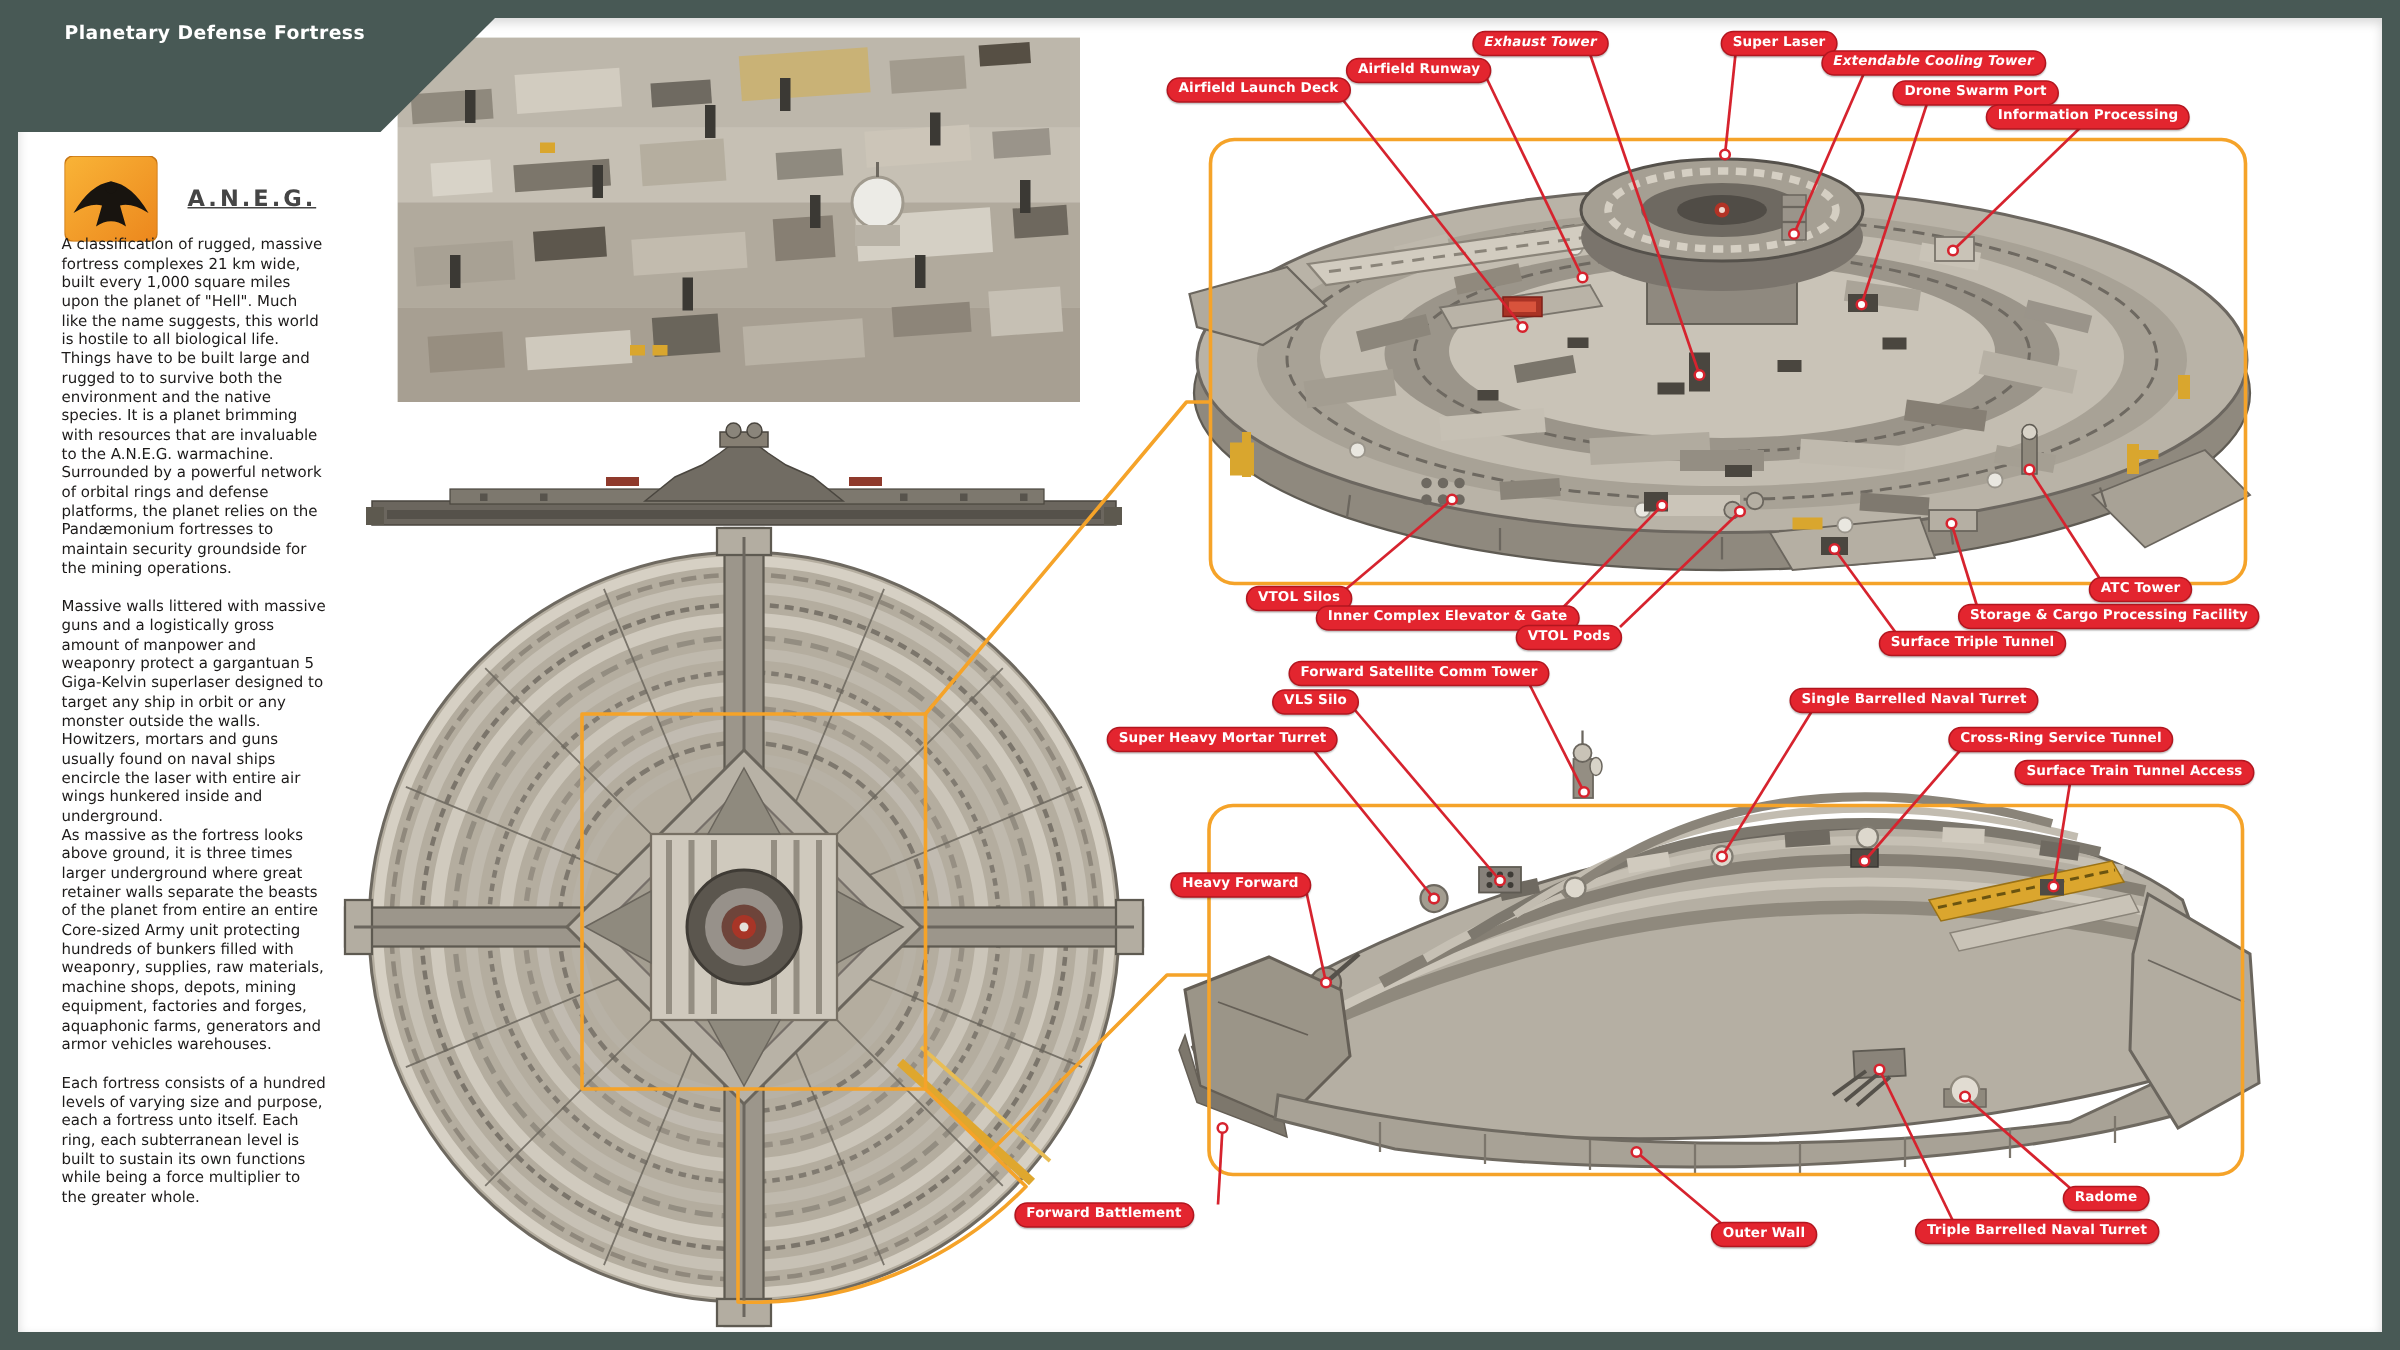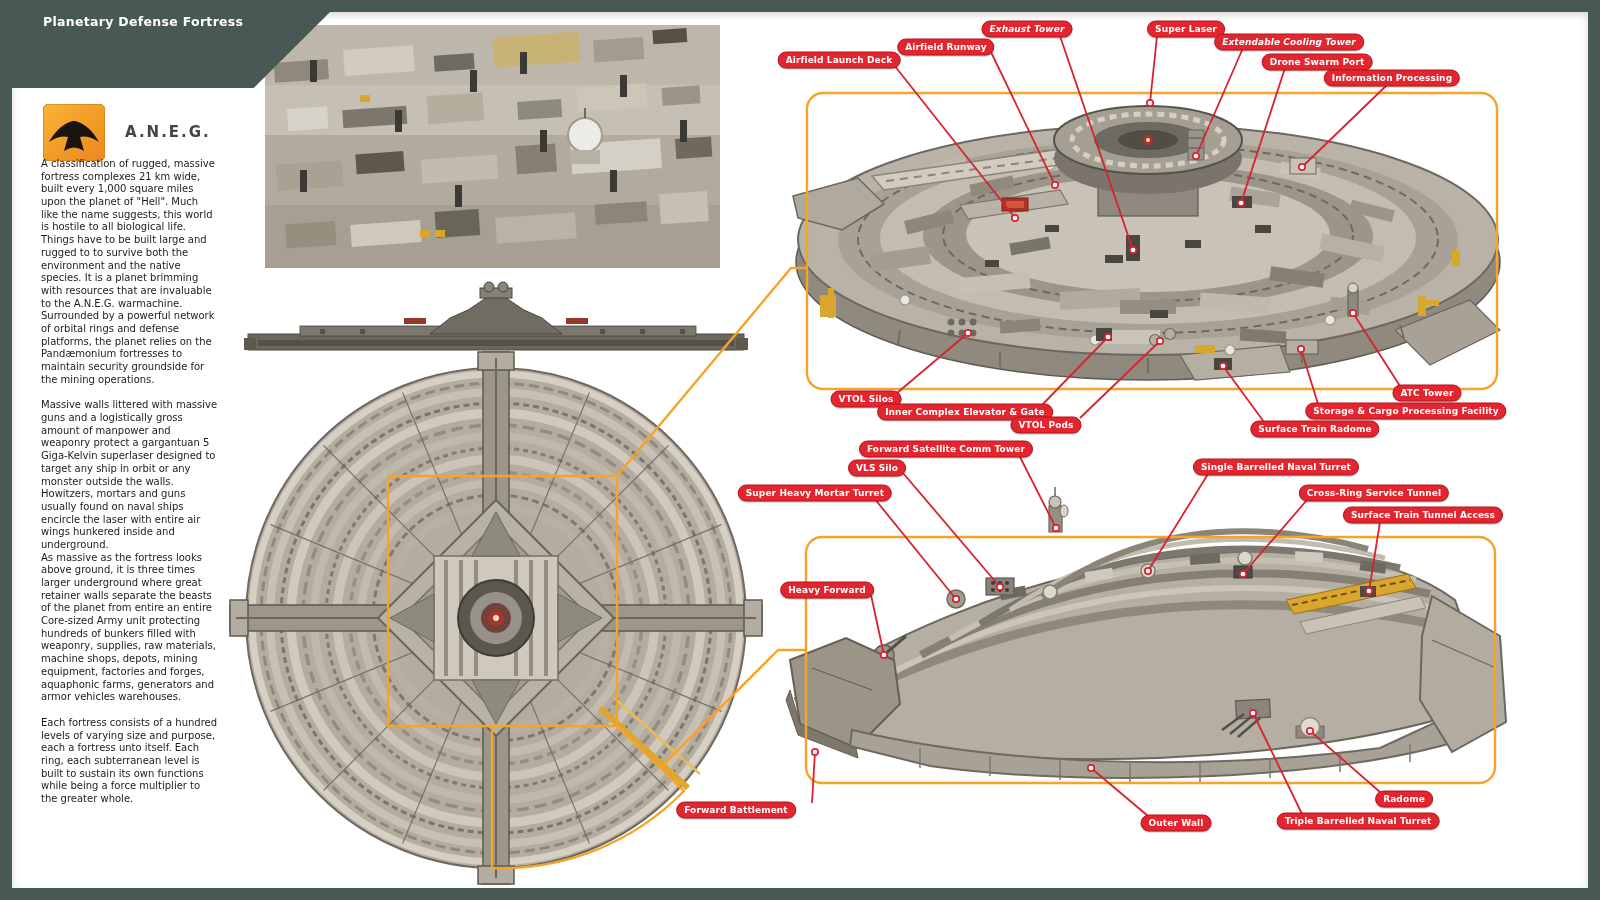--- a/index.html
+++ b/index.html
@@ -5,21 +5,21 @@
   html,body{margin:0;padding:0;background:#ffffff;}
   #poster{position:relative;width:1600px;height:900px;background:#ffffff;overflow:hidden;
           font-family:"DejaVu Sans", sans-serif;}
   #frame{position:absolute;inset:0;border:12px solid var(--slate,#485955);pointer-events:none;z-index:40;
          box-shadow:inset 0 3px 7px rgba(0,0,0,.16);}
   #title-block{position:absolute;left:12px;top:12px;width:318px;height:76px;background:var(--slate,#485955);
                clip-path:polygon(0 0,100% 0,76% 100%,0 100%);z-index:41;color:#fff;}
   #title-block h1{margin:10px 0 0 30px;font-size:28px;letter-spacing:.5px;font-weight:bold;}
   #title-block h2{margin:2px 0 0 31px;font-size:12.5px;font-weight:bold;letter-spacing:.3px;}
   #org-row{position:absolute;left:43px;top:103px;width:260px;height:58px;z-index:20;display:flex;align-items:center;gap:20px;}
-  #org-name{font-size:15px;font-weight:bold;color:#454545;letter-spacing:2px;}
+  #org-name{font-size:15px;font-weight:bold;color:#454545;letter-spacing:2px;text-decoration:underline;}
   #description{position:absolute;left:41px;top:158px;width:177px;z-index:20;color:#1d1b1a;}
   .body-para{margin:0 0 13px 0;font-size:10px;line-height:1.27;white-space:pre-line;}
   #art,#line-svg{position:absolute;left:0;top:0;width:1600px;height:900px;}
   #art{z-index:5;}
   #line-svg{z-index:25;pointer-events:none;}
   #pill-layer{position:absolute;left:0;top:0;width:1600px;height:900px;z-index:30;pointer-events:none;}
   .pill{position:absolute;transform:translate(-50%,-50%);background:var(--callout-red,#e3252f);
         border:1px solid #b2161f;color:#fff;font-size:9px;font-weight:bold;letter-spacing:.1px;
         padding:2px 7px 3px 7px;border-radius:9px;white-space:nowrap;box-shadow:0 1px 1px rgba(0,0,0,.25);}
   .leader{fill:none;stroke:var(--line-red,#d6232e);stroke-width:1.8;stroke-linejoin:round;}
@@ -415,21 +415,21 @@
   <div id="pill-layer">
       <div class="pill" style="left: 839px; top: 60px;">Airfield Launch Deck</div>
       <div class="pill" style="left: 946px; top: 47px;">Airfield Runway</div>
       <div class="pill" style="left: 1027px; top: 29px; font-style: italic;">Exhaust Tower</div>
       <div class="pill" style="left: 1186px; top: 29px;">Super Laser</div>
       <div class="pill" style="left: 1289px; top: 42px; font-style: italic;">Extendable Cooling Tower</div>
       <div class="pill" style="left: 1317px; top: 62px;">Drone Swarm Port</div>
       <div class="pill" style="left: 1392px; top: 78px;">Information Processing</div>
       <div class="pill" style="left: 1427px; top: 393px;">ATC Tower</div>
       <div class="pill" style="left: 1406px; top: 411px;">Storage &amp; Cargo Processing Facility</div>
-      <div class="pill" style="left: 1315px; top: 429px;">Surface Train Radome</div>
+      <div class="pill" style="left: 1315px; top: 429px;">Surface Triple Tunnel</div>
       <div class="pill" style="left: 866px; top: 399px;">VTOL Silos</div>
       <div class="pill" style="left: 965px; top: 412px;">Inner Complex Elevator &amp; Gate</div>
       <div class="pill" style="left: 1046px; top: 425px;">VTOL Pods</div>
       <div class="pill" style="left: 946px; top: 449px; text-align: right;">Forward Satellite Comm Tower</div>
       <div class="pill" style="left: 877px; top: 468px;">VLS Silo</div>
       <div class="pill" style="left: 815px; top: 493px;">Super Heavy Mortar Turret</div>
       <div class="pill" style="left: 827px; top: 590px;">Heavy Forward</div>
       <div class="pill" style="left: 1276px; top: 467px;">Single Barrelled Naval Turret</div>
       <div class="pill" style="left: 1374px; top: 493px;">Cross-Ring Service Tunnel</div>
       <div class="pill" style="left: 1423px; top: 515px;">Surface Train Tunnel Access</div>

